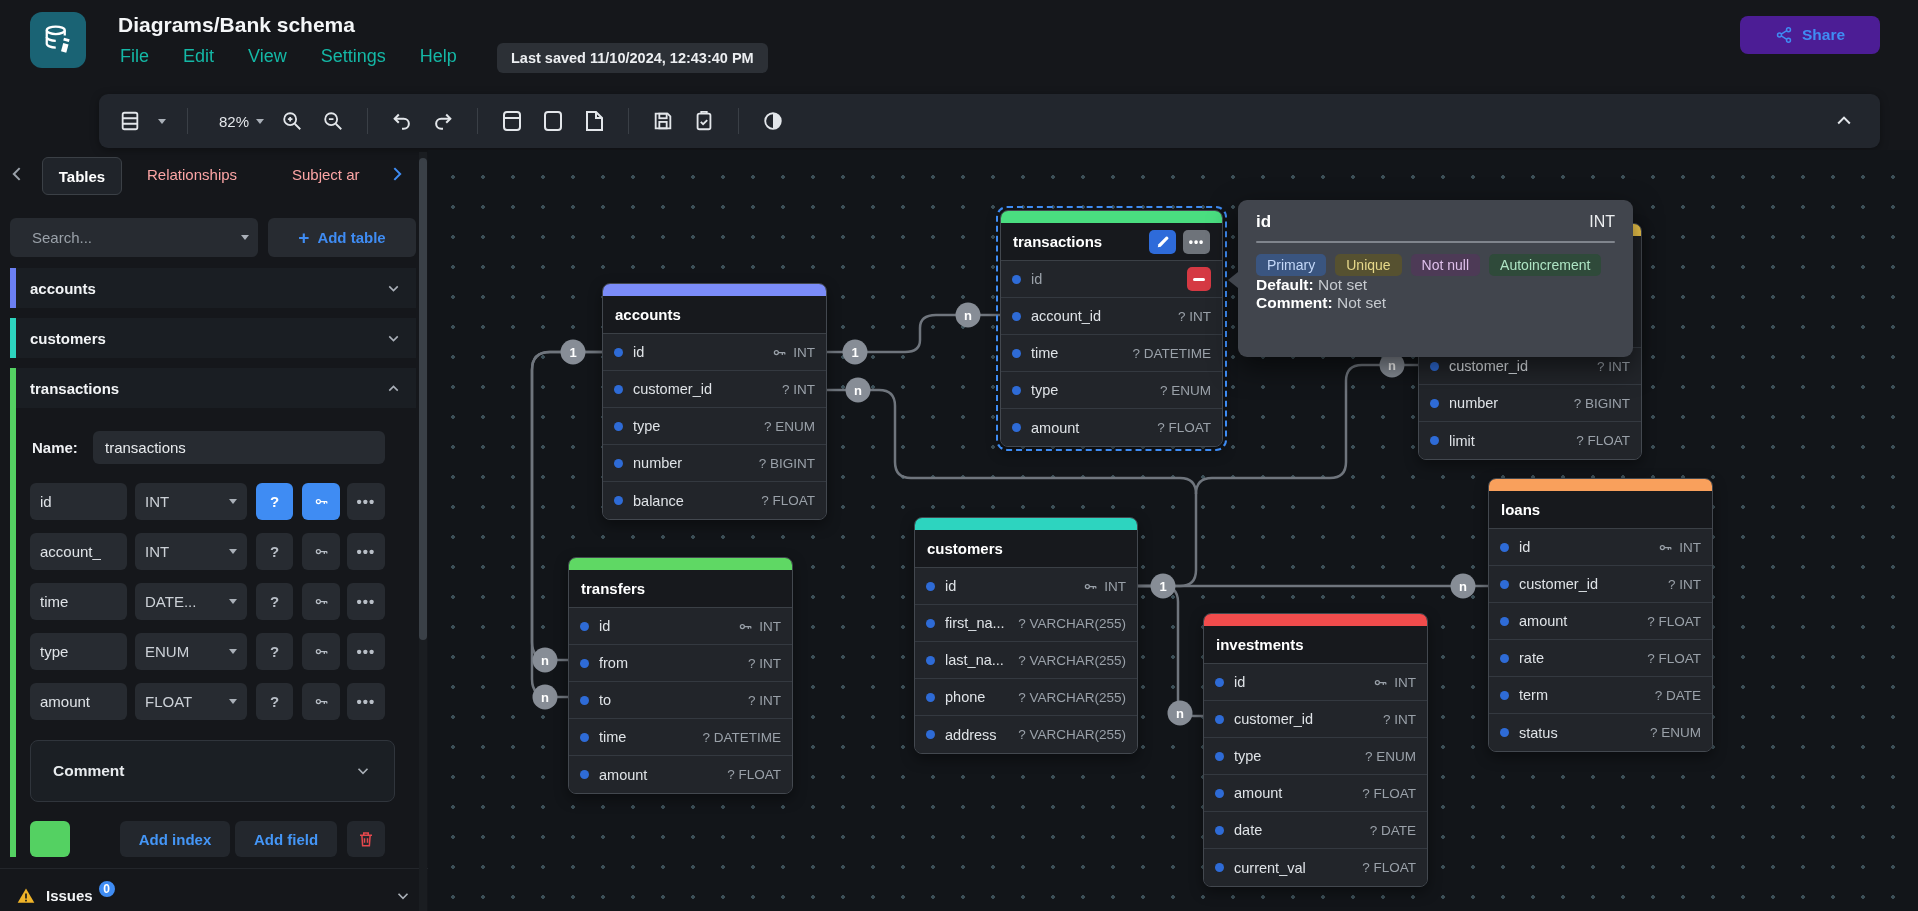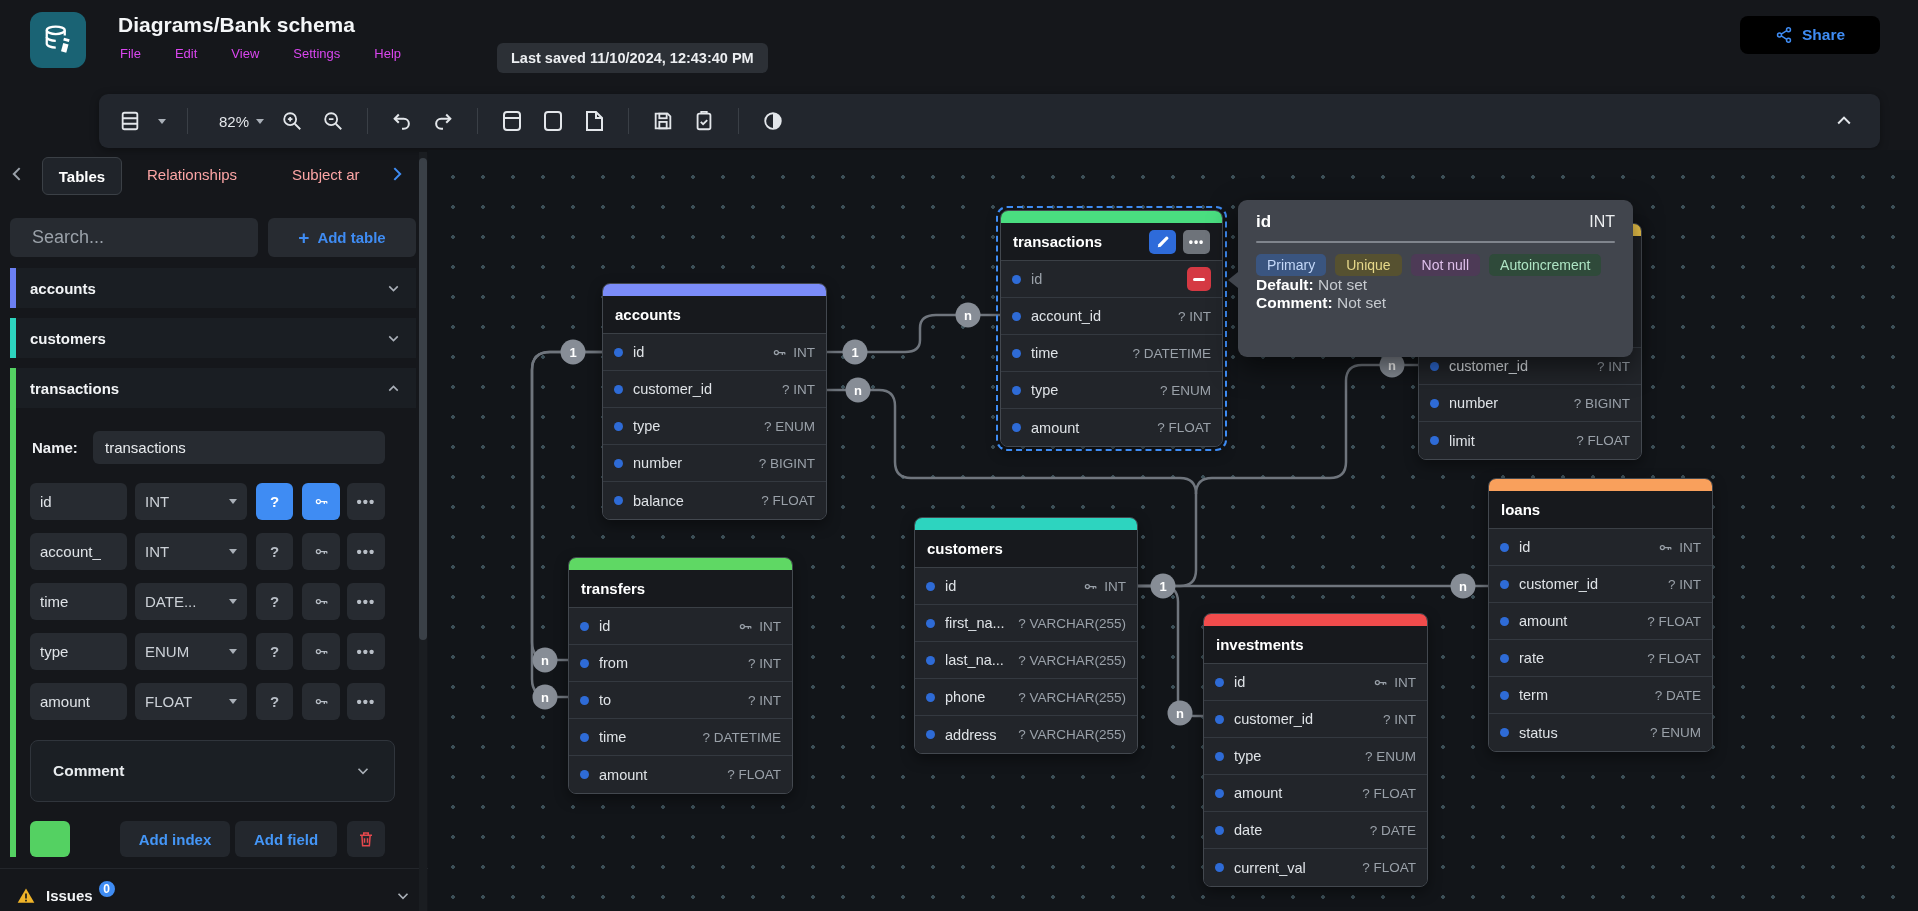--- a/index.html
+++ b/index.html
@@ -5,26 +5,26 @@
   * { margin:0; padding:0; box-sizing:border-box; }
   html,body { width:1918px; height:911px; overflow:hidden; background:#15171b;
     font-family:"Liberation Sans", sans-serif; }
   #stage { position:absolute; left:0; top:0; width:1918px; height:911px; }
 
   
   .logo { position:absolute; left:30px; top:12px; width:56px; height:56px;
     border-radius:12px; background:#1a6374; display:flex; align-items:center; justify-content:center; }
   .app-title { position:absolute; left:118px; top:13px; font-size:21px; font-weight:bold; color:#f4f6f8; }
   .menubar { position:absolute; left:120px; top:46px; display:flex; gap:34px; }
-  .menubar span { font-size:13px; color:#d946ef; cursor:default; }
+  .menubar span { font-size:18px; color:#14b8a6; cursor:default; }
   .saved-chip { position:absolute; left:497px; top:43px; height:30px; padding:0 14px;
     background:#2c3036; border-radius:6px; display:flex; align-items:center;
     font-size:14.5px; font-weight:600; color:#eceef1; }
   .share-btn { position:absolute; left:1740px; top:16px; width:140px; height:38px;
-    background:#000000; border-radius:8px; display:flex; align-items:center; justify-content:center;
+    background:#4c1d95; border-radius:8px; display:flex; align-items:center; justify-content:center;
     gap:9px; color:#3f8cf3; font-size:15.5px; font-weight:bold; cursor:pointer; }
 
   
   .toolbar { position:absolute; left:99px; top:94px; width:1781px; height:54px;
     background:#22262d; border-radius:9px; display:flex; align-items:center;
     padding:0 18px; gap:15px; box-shadow:0 2px 8px rgba(0,0,0,.35); }
   .tb-ic { width:26px; height:26px; color:#e3e6ea; display:flex; align-items:center; justify-content:center; cursor:pointer; }
   .tb-div { width:1px; height:26px; background:#3a3f46; margin:0 6px; }
   .tb-zoom { color:#e3e6ea; font-size:15px; display:flex; align-items:center; gap:7px; cursor:pointer;margin-left:10px; }
   .caret-dn { width:0; height:0; border-left:4.5px solid transparent; border-right:4.5px solid transparent;
@@ -37,21 +37,21 @@
     background:#20242a; border:1px solid #3b4046; border-radius:6px;
     display:flex; align-items:center; justify-content:center;
     font-size:15px; font-weight:bold; color:#fff; cursor:pointer; }
   .tab-plain { position:absolute; top:166px; font-size:15px; color:#fca5a5; cursor:pointer; }
   .tab-next { position:absolute; left:386px; top:164px; color:#3f8cf3; }
 
   
   .search-box { position:absolute; left:10px; top:218px; width:248px; height:39px;
     background:#272b31; border-radius:6px; display:flex; align-items:center; padding:0 12px; gap:10px; }
   .search-box input { flex:1; background:transparent; border:none; outline:none;
-    color:#fef9c3; font-size:18px; font-family:inherit; }
+    color:#fef9c3; font-size:15px; font-family:inherit; }
   .search-box input::placeholder { color:#9aa1a9; }
   .add-table-btn { position:absolute; left:268px; top:218px; width:148px; height:39px;
     background:#272b31; border-radius:6px; display:flex; align-items:center; justify-content:center;
     gap:8px; color:#3f8cf3; font-size:15px; font-weight:bold; cursor:pointer; }
   .plus-g { font-size:19px; font-weight:bold; }
 
   
   .sd-list { position:absolute; left:10px; top:268px; width:406px; }
   .sd-item { position:relative; height:40px; margin-bottom:10px; background:#1a1e23;
     display:flex; align-items:center; cursor:pointer; }

